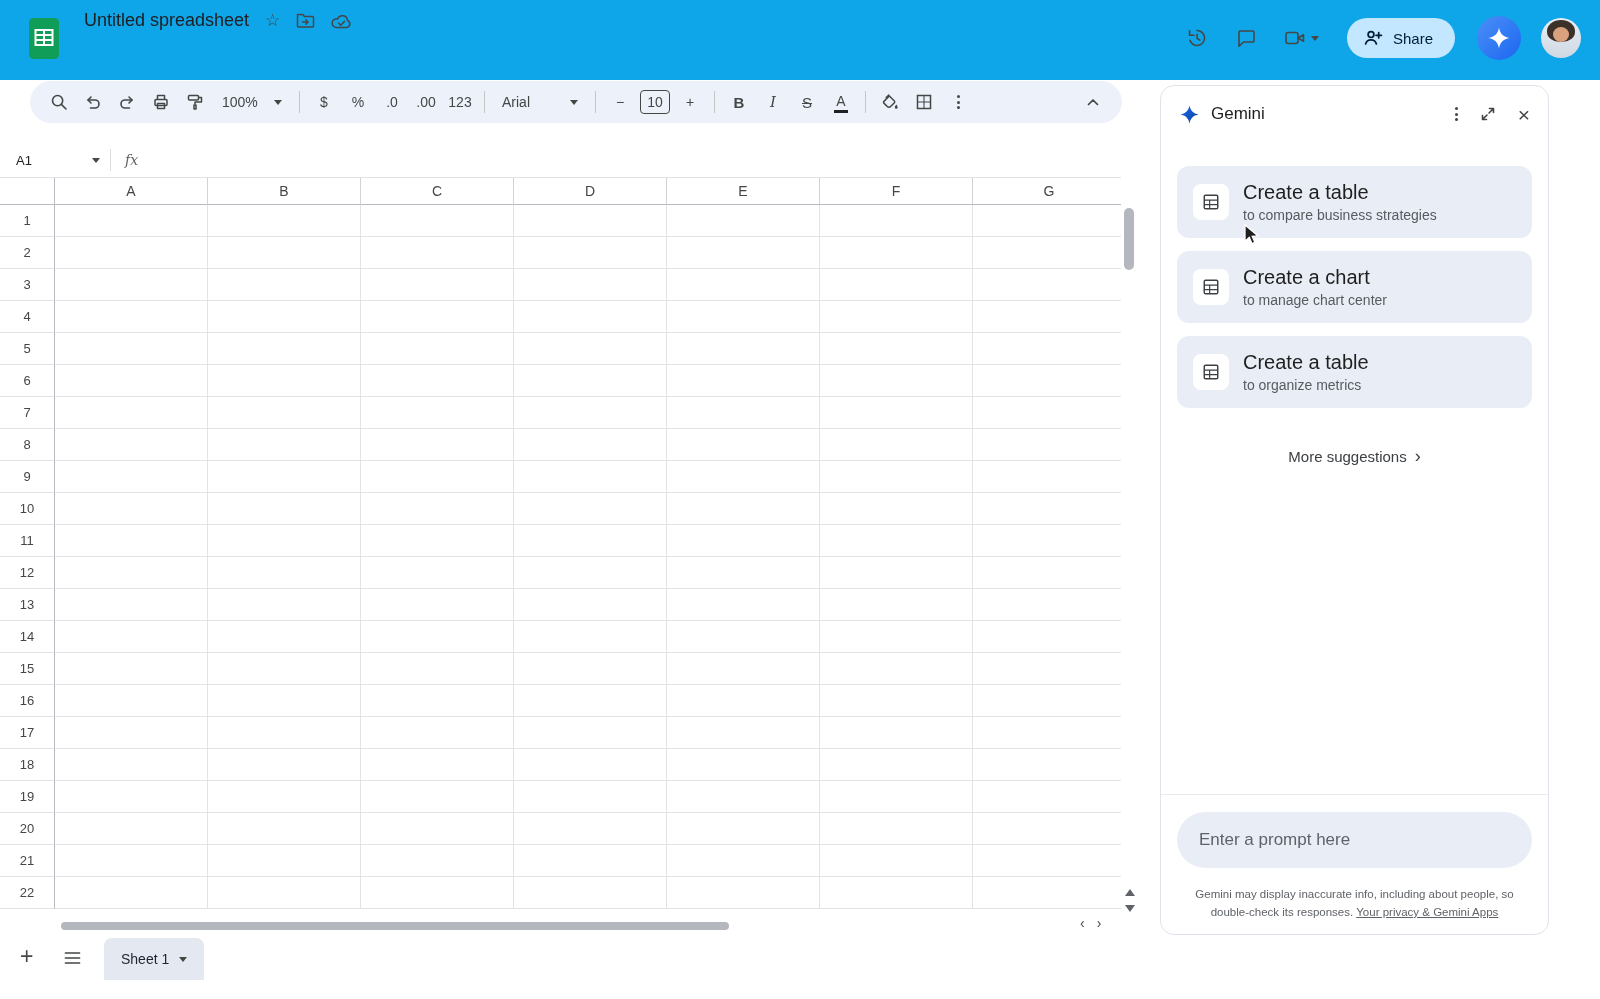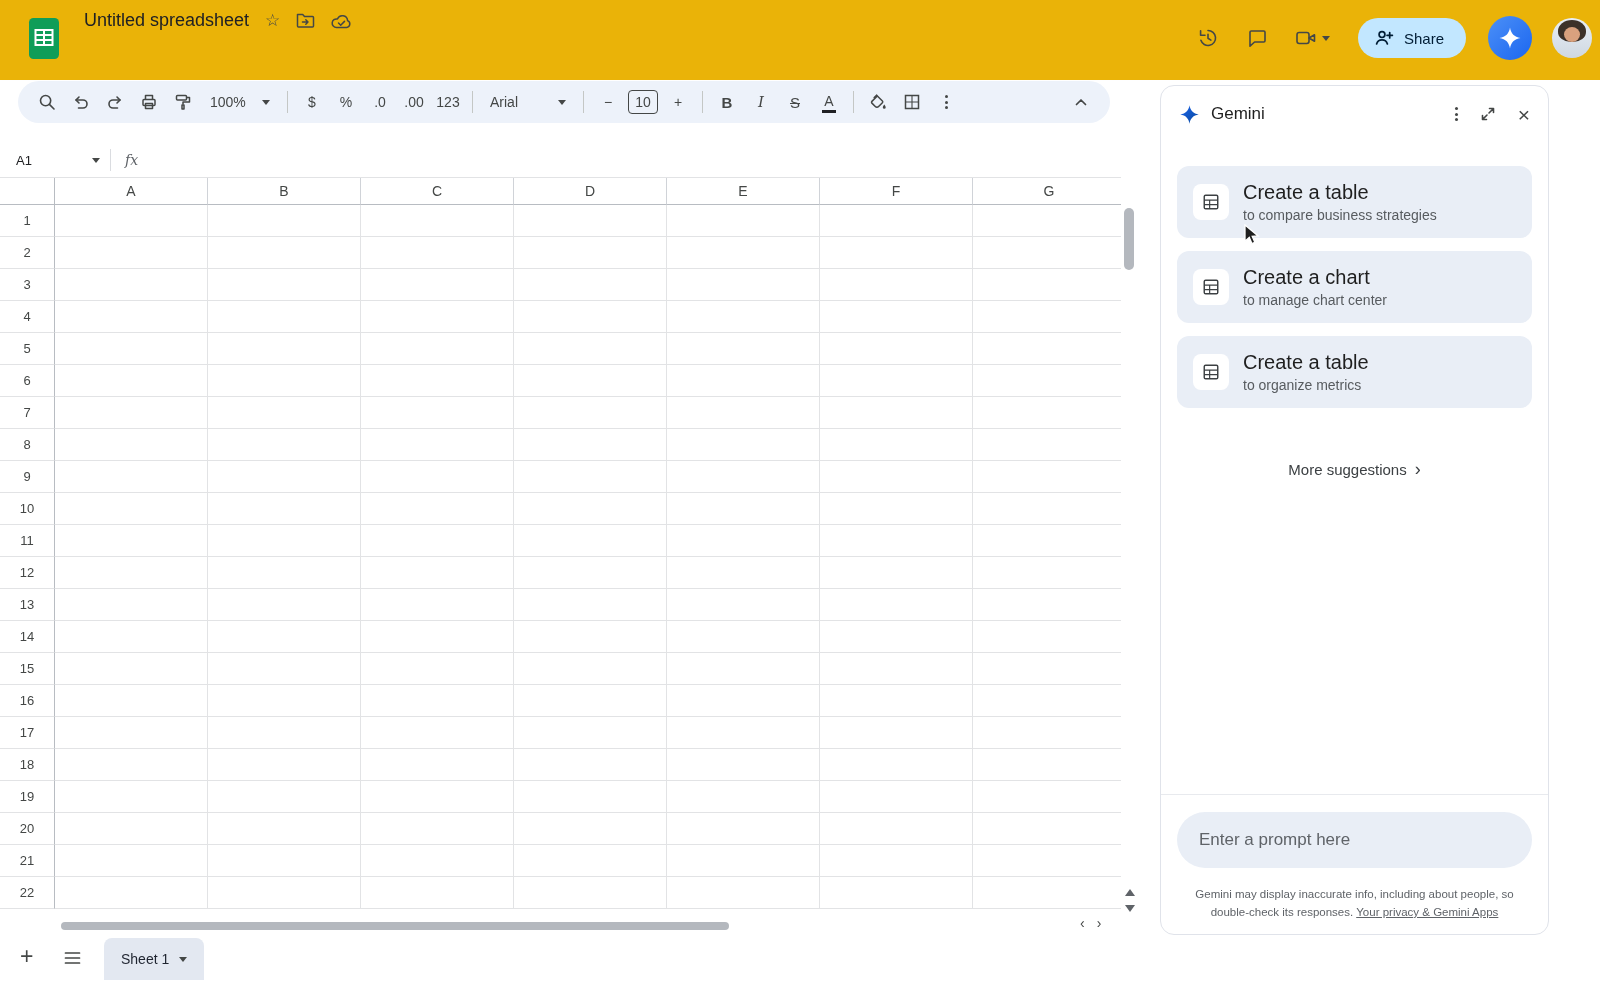--- a/index.html
+++ b/index.html
@@ -4,49 +4,49 @@
 <style>
   * { box-sizing: border-box; margin: 0; padding: 0; }
   html,body { width:1600px; height:999px; overflow:hidden; }
   body {
     font-family: "Liberation Sans", sans-serif;
     background:#fff; color:#202124; position:relative;
   }
   svg { display:block; }
 
   
-  .topbar { position:absolute; left:0; top:0; width:1600px; height:80px; background:#eab308; }
+  .topbar { position:absolute; left:0; top:0; width:1600px; height:80px; background:#0ea5e9; }
   .sheets-logo { position:absolute; left:28px; top:17px; }
   .title-block { position:absolute; left:84px; top:10px; }
   .title-row { display:flex; align-items:center; gap:16px; }
   .doc-title { font-size:18px; color:#202124; }
   .title-icn { color:#444746; font-size:17px; line-height:1; display:flex; align-items:center; }
   .menu-bar { display:flex; margin-top:7px; margin-left:-9px; }
   .menu-item { font-size:15px; color:#202124; padding:3px 9px; border-radius:6px; cursor:default; }
 
-  .top-right { position:absolute; right:8px; top:16px; display:flex; align-items:center; gap:8px; }
+  .top-right { position:absolute; right:19px; top:16px; display:flex; align-items:center; gap:8px; }
   .icon-btn { width:42px; height:42px; border-radius:50%; display:flex; align-items:center; justify-content:center; }
   .video-group { display:flex; align-items:center; gap:5px; padding:0 8px; }
   .share-btn { height:40px; background:#c2e7ff; border-radius:20px; display:flex; align-items:center;
                gap:10px; padding:0 22px 0 16px; color:#001d35; font-size:15px; font-weight:500; margin-left:12px; }
   .gemini-btn { width:44px; height:44px; border-radius:50%; margin-left:14px;
                 background:linear-gradient(135deg,#4c90f7,#1b66f0);
                 display:flex; align-items:center; justify-content:center; }
   .avatar { width:40px; height:40px; border-radius:50%; margin-left:12px; position:relative; overflow:hidden;
             background:linear-gradient(180deg,#e8eef5 0%,#cfd8e2 100%); }
   .avatar::before { content:''; position:absolute; left:6px; top:2px; width:28px; height:22px;
             border-radius:50% 50% 46% 46%; background:#3c3129; }
   .avatar::after { content:''; position:absolute; left:12px; top:9px; width:16px; height:15px;
             border-radius:50%; background:#d9a17e; }
 
   .caret-down { width:0; height:0; border-left:4px solid transparent; border-right:4px solid transparent;
                 border-top:5px solid #444746; }
 
   
-  .toolbar { position:absolute; left:18px; top:81px; width:1092px; height:42px; background:#edf2fa;
+  .toolbar { position:absolute; left:30px; top:81px; width:1092px; height:42px; background:#edf2fa;
              border-radius:21px; display:flex; align-items:center; padding:0 12px; color:#444746; }
   .tb { height:30px; min-width:30px; border-radius:6px; display:flex; align-items:center; justify-content:center;
         margin:0 2px; font-size:14px; color:#444746; }
   .tb-wide { padding:0 8px; justify-content:space-between; gap:8px; }
   .sep { width:1px; height:22px; background:#c4c7c5; margin:0 7px; flex:none; }
   .zoom-btn { width:76px; }
   .font-btn { width:92px; }
   .size-box { width:30px; height:24px; border:1px solid #444746; border-radius:4px; display:flex;
               align-items:center; justify-content:center; font-size:14px; margin:0 3px; }
   .bold-btn { font-weight:700; font-size:15px; }
@@ -105,21 +105,21 @@
   .g-greeting { padding:14px 24px 0; }
   .g-hello { font-size:28px; font-weight:500; color:#1a73e8; }
   .g-question { font-size:27px; font-weight:400; color:#575b5f; margin-top:6px; }
   .g-cards { padding:24px 16px 0; }
   .g-card { display:flex; align-items:center; gap:14px; background:#e9eef6; border-radius:12px;
             padding:15px 16px; margin-bottom:13px; }
   .g-card-icon { width:36px; height:36px; background:#fff; border-radius:8px; display:flex;
                  align-items:center; justify-content:center; flex:none; }
   .g-card-title { font-size:20px; color:#1f1f1f; }
   .g-card-sub { font-size:14px; color:#575b5f; margin-top:3px; }
-  .g-more-sugg { display:flex; align-items:center; justify-content:center; gap:8px; margin-top:39px;
+  .g-more-sugg { display:flex; align-items:center; justify-content:center; gap:8px; margin-top:26px;
                  font-size:15px; color:#3c4043; }
   .g-more-sugg .chev { font-size:18px; line-height:1; }
   .g-bottom { margin-top:auto; border-top:1px solid #e8eaee; padding:17px 16px 12px; }
   .g-prompt { height:56px; background:#e9eef6; border-radius:28px; display:flex; align-items:center; padding:0 22px; }
   .g-prompt input { border:none; outline:none; background:transparent; width:100%;
                     font-size:17px; color:#1f1f1f; font-family:"Liberation Sans", sans-serif; }
   .g-prompt input::placeholder { color:#5f6368; opacity:1; }
   .g-disclaimer { margin-top:18px; font-size:11.5px; color:#5f6368; text-align:center; line-height:1.55; padding:0 4px; }
   .g-disclaimer .link { text-decoration:underline; }
 

